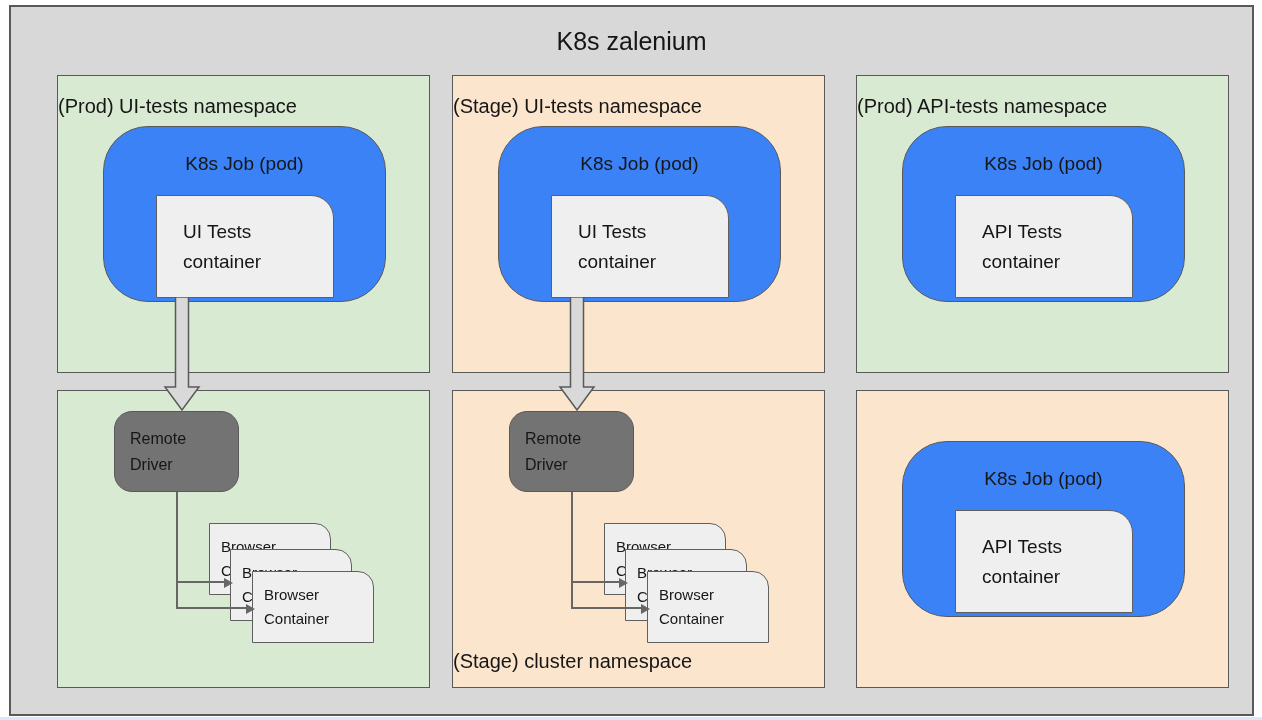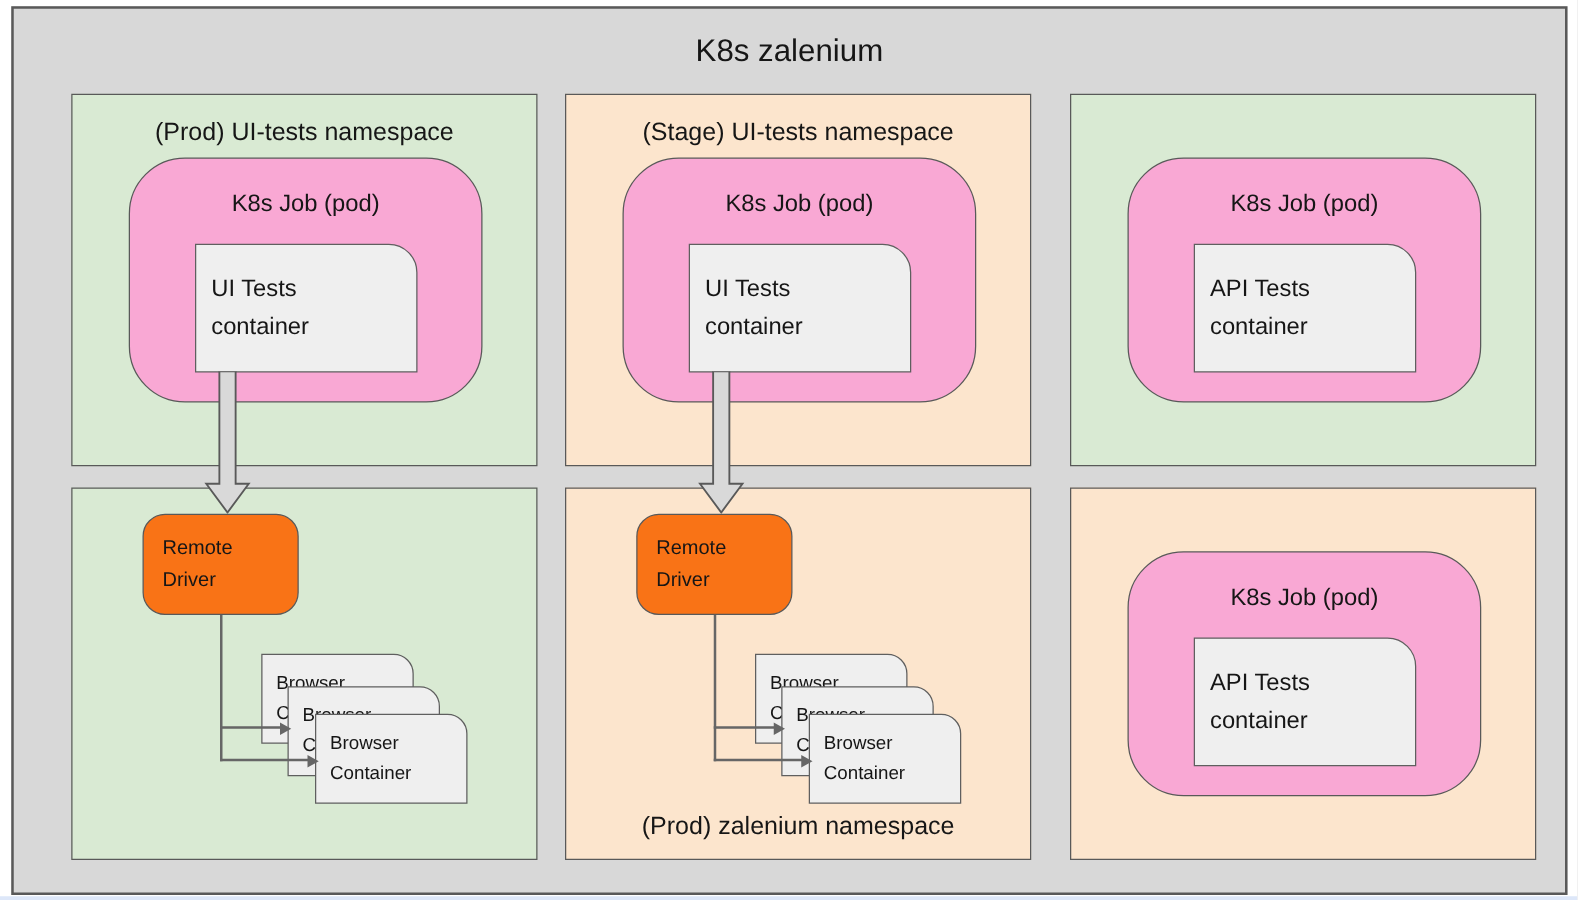--- a/index.html
+++ b/index.html
@@ -8,44 +8,44 @@
 
   .cluster { position:absolute; left:9px; top:5px; width:1245px; height:711px;
              background:#d8d8d8; border:2px solid #595959; }
 
   .cluster-title { position:absolute; left:0; right:0; top:20px; text-align:center;
                    font-size:25px; }
 
   .ns { position:absolute; width:373px; height:298px; border:1.5px solid #595959; }
   .ns.green  { background:#d9ead3; }
   .ns.orange { background:#fce5cd; }
-  .ns-label { position:absolute; left:0; right:0; text-align:center; font-size:20px; }
+  .ns-label { position:absolute; left:0; right:0; text-align:left; font-size:20px; }
   .ns-label.at-top    { top:19px; }
   .ns-label.at-bottom { bottom:14px; }
 
   .pos-r1c1 { left:46px;  top:68px; }
   .pos-r1c2 { left:441px; top:68px; }
   .pos-r1c3 { left:845px; top:68px; }
   .pos-r2c1 { left:46px;  top:383px; }
   .pos-r2c2 { left:441px; top:383px; }
   .pos-r2c3 { left:845px; top:383px; }
 
-  .job { position:absolute; left:45px; top:50px; width:283px; height:196px;
-         background:#f9a8d4; border:1.5px solid #595959; border-radius:45px; }
+  .job { position:absolute; left:45px; top:50px; width:283px; height:176px;
+         background:#3b82f6; border:1.5px solid #595959; border-radius:45px; }
   .job-label { position:absolute; top:26px; left:0; right:0; text-align:center; font-size:19px; }
 
   .container-box { position:absolute; left:52px; top:68px; width:178px; height:103px;
                    background:#efefef; border:1.5px solid #5f5f5f; border-radius:0 23px 0 0;
-                   display:flex; align-items:center; padding-left:12px;
+                   display:flex; align-items:center; padding-left:26px;
                    font-size:19px; line-height:30px; white-space:pre-line; }
 
   .fat-arrow { position:absolute; width:40px; height:114px; z-index:10; }
 
   .driver { position:absolute; left:56px; top:20px; width:125px; height:81px;
-            background:#f97316; border:1.5px solid #595959; border-radius:18px;
+            background:#737373; border:1.5px solid #595959; border-radius:18px;
             display:flex; align-items:center; padding-left:15px;
             font-size:16px; line-height:26px; white-space:pre-line; }
 
   .conn { position:absolute; background:#666666; z-index:4; }
   .conn.vline   { left:118px; top:101px; width:2px; height:117px; }
   .conn.hline-1 { left:118px; top:190px; width:50px; height:2px; }
   .conn.hline-2 { left:118px; top:216px; width:72px; height:2px; }
   .arrowhead { position:absolute; width:0; height:0; z-index:4;
                border-top:5px solid transparent; border-bottom:5px solid transparent;
                border-left:9px solid #666666; }
@@ -83,20 +83,21 @@
     <div class="ns orange pos-r1c2">
       <div class="ns-label at-top">(Stage) UI-tests namespace</div>
       <div class="job">
         <div class="job-label">K8s Job (pod)</div>
         <div class="container-box">UI Tests
 container</div>
       </div>
     </div>
 
     <div class="ns green pos-r1c3">
+      <div class="ns-label at-top">(Prod) API-tests namespace</div>
       <div class="job">
         <div class="job-label">K8s Job (pod)</div>
         <div class="container-box">API Tests
 container</div>
       </div>
     </div>
 
     <div class="ns green pos-r2c1">
       <div class="driver">Remote
 Driver</div>
@@ -120,21 +121,21 @@
       <div class="conn hline-1"></div>
       <div class="arrowhead ah-1"></div>
       <div class="conn hline-2"></div>
       <div class="arrowhead ah-2"></div>
       <div class="browser back">Browser
 Container</div>
       <div class="browser mid">Browser
 Container</div>
       <div class="browser front">Browser
 Container</div>
-      <div class="ns-label at-bottom">(Prod) zalenium namespace</div>
+      <div class="ns-label at-bottom">(Stage) cluster namespace</div>
     </div>
 
     <div class="ns orange pos-r2c3">
       <div class="job">
         <div class="job-label">K8s Job (pod)</div>
         <div class="container-box">API Tests
 container</div>
       </div>
     </div>
 

